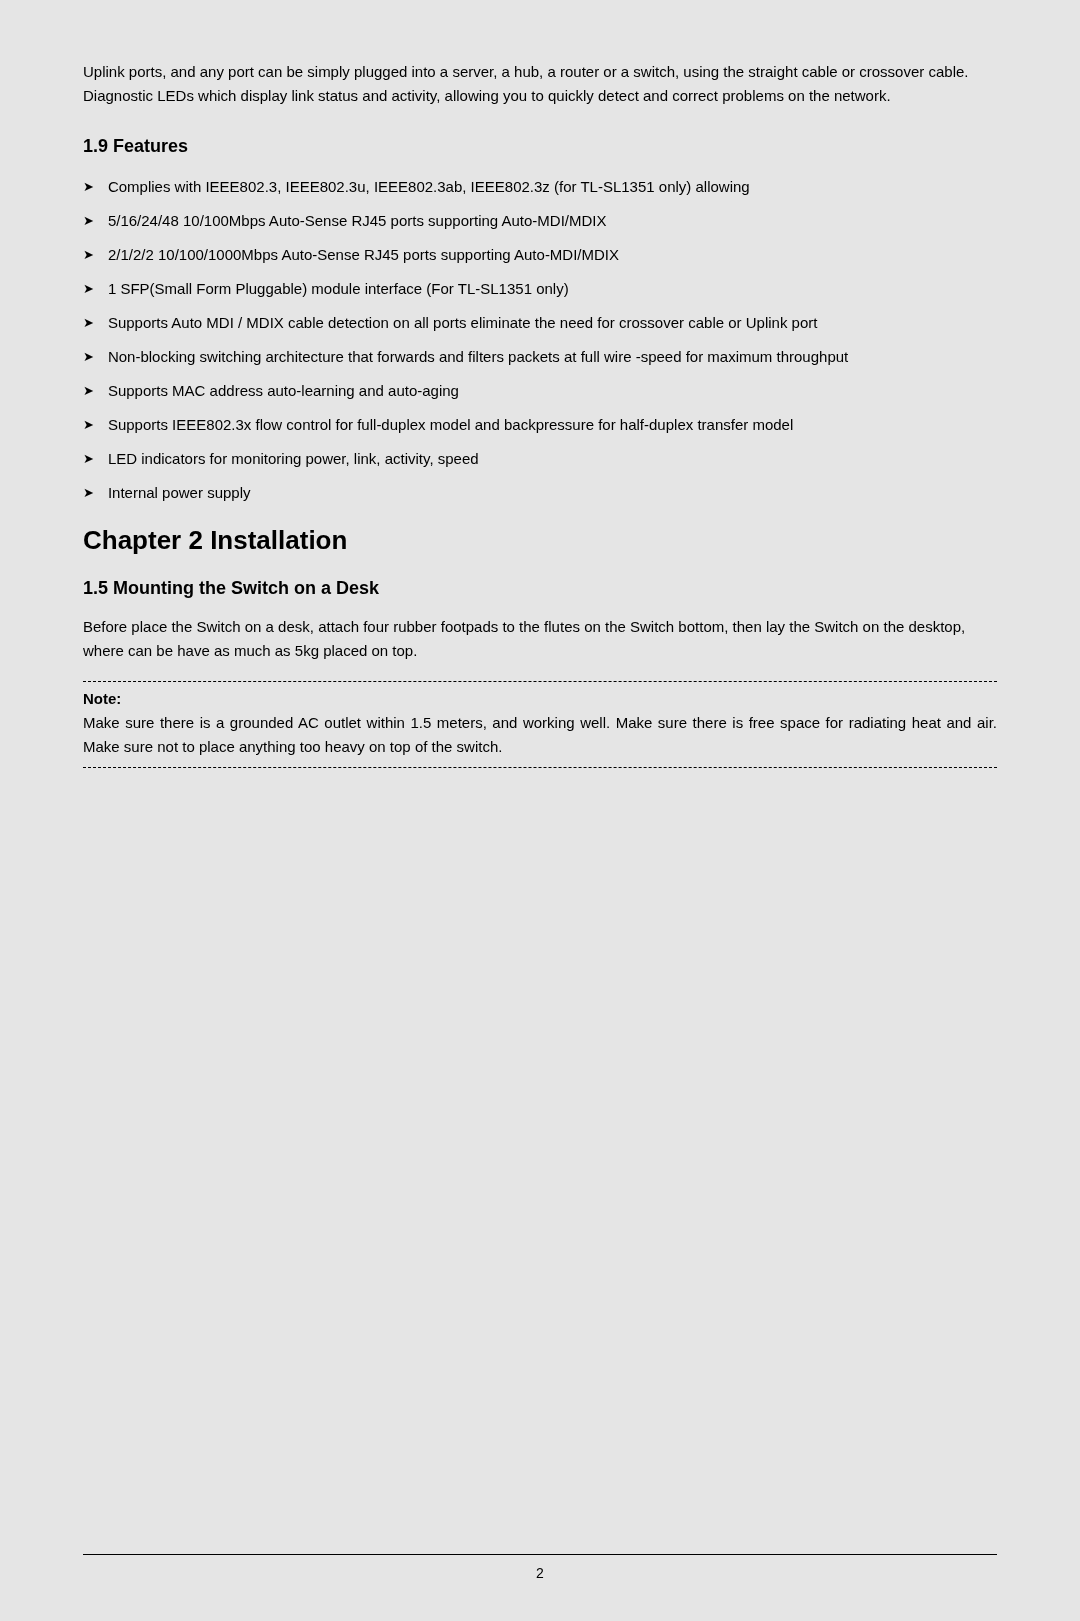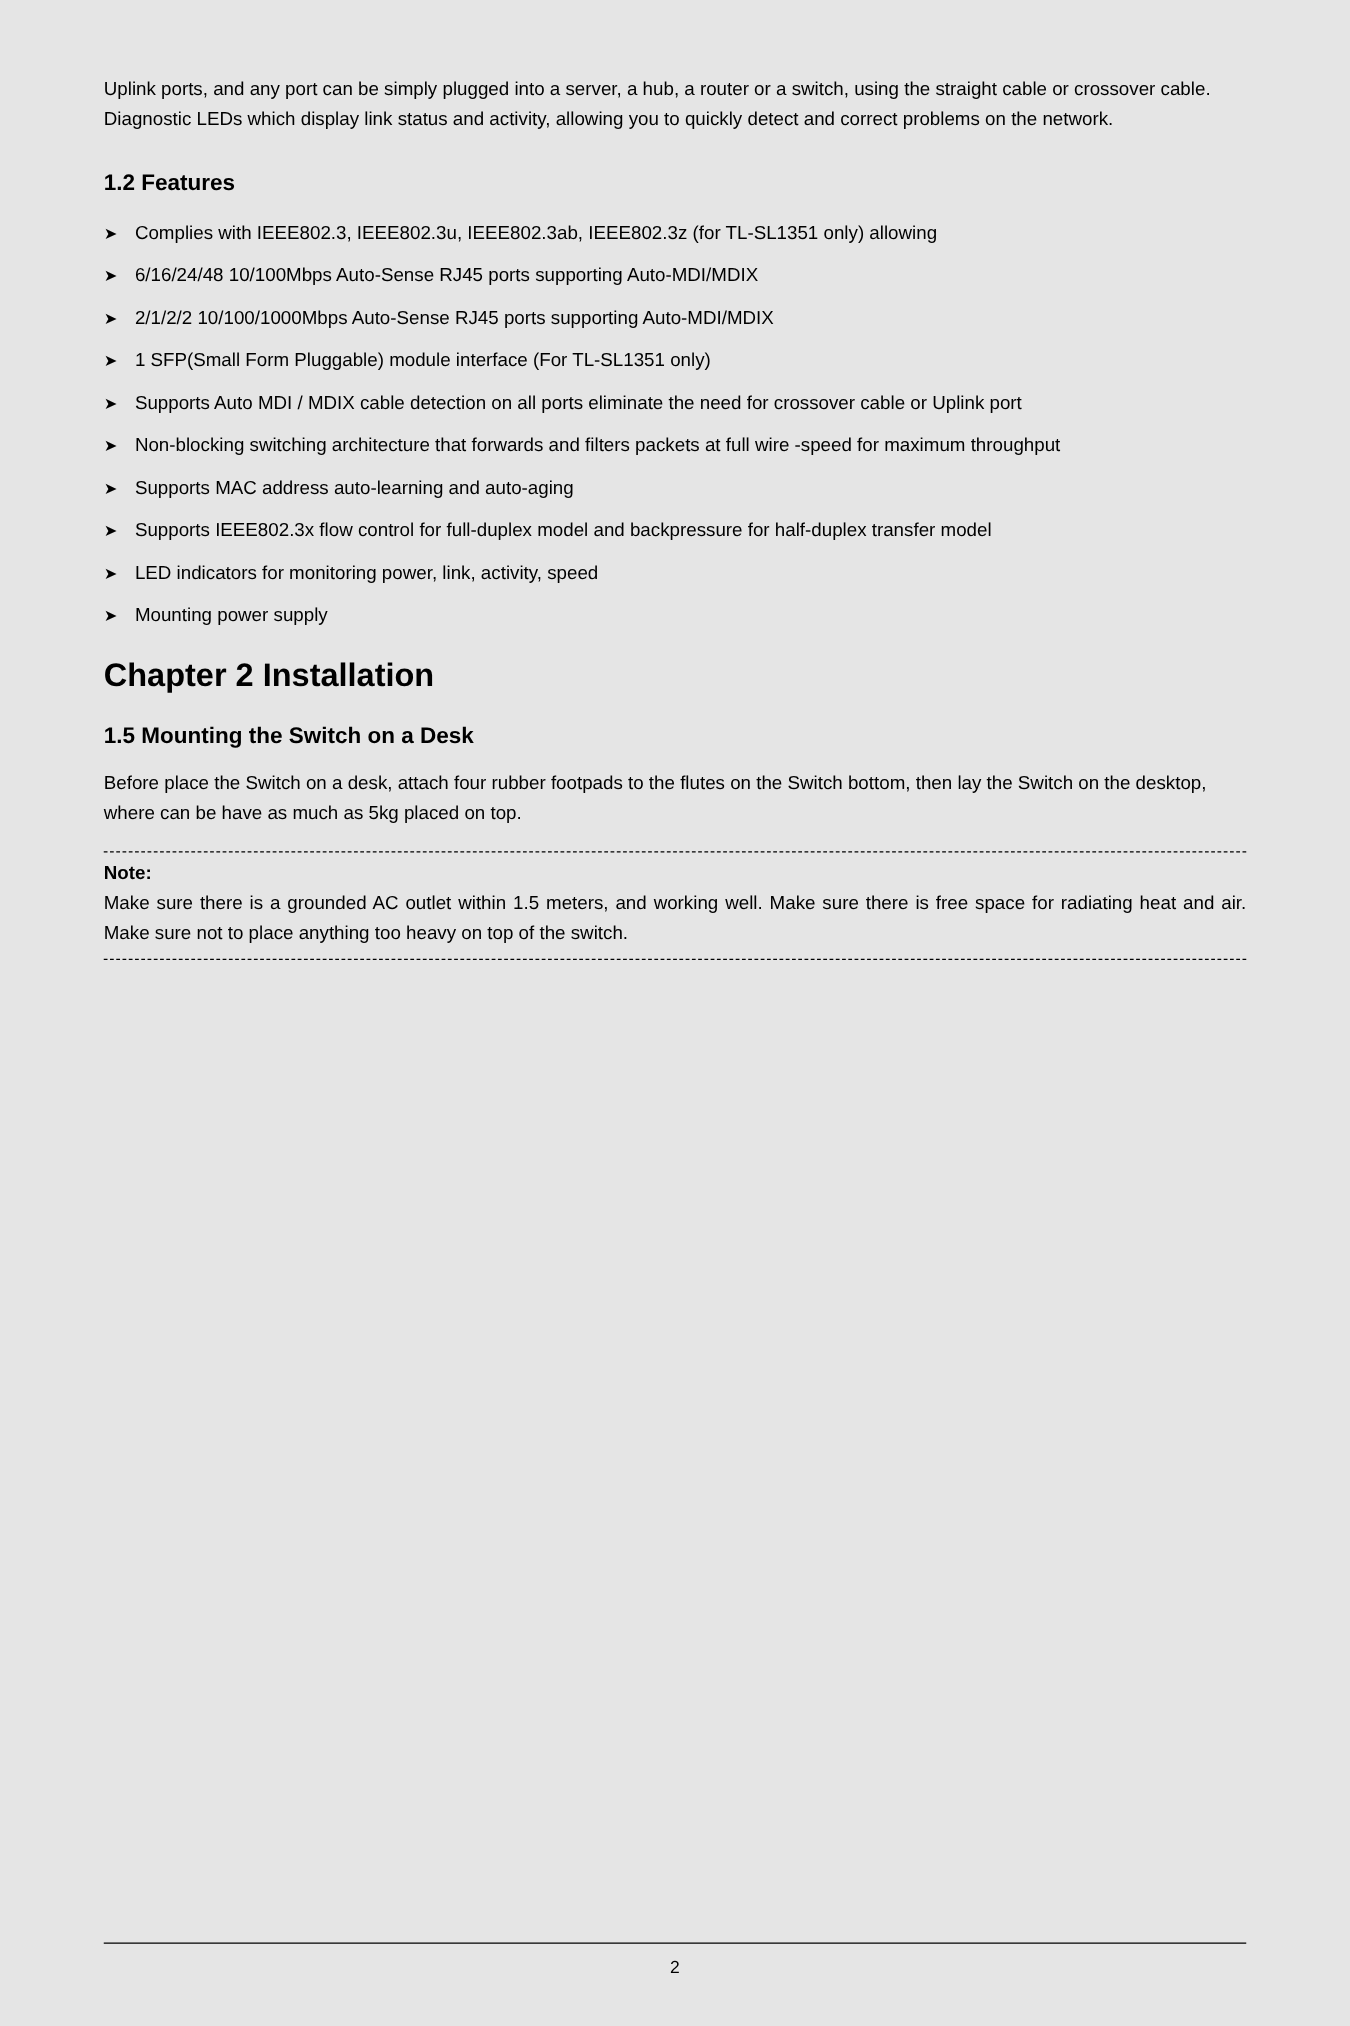--- a/index.html
+++ b/index.html
@@ -128,31 +128,31 @@
       color: #000;
     }
   </style>
 </head>
 <body>
 
 <div class="page-container">
 
   <p class="intro-text">Uplink ports, and any port can be simply plugged into a server, a hub, a router or a switch, using the straight cable or crossover cable. Diagnostic LEDs which display link status and activity, allowing you to quickly detect and correct problems on the network.</p>
 
-  <h2 class="section-heading-12">1.2   Features</h2>
+  <h2 class="section-heading-12">1.9   Features</h2>
 
   <ul class="bullet-list">
 
   <li>
         <span class="bullet-arrow">➤</span>
         <span class="bullet-text">Complies with IEEE802.3, IEEE802.3u, IEEE802.3ab, IEEE802.3z (for TL-SL1351 only) allowing</span>
       </li>
       <li>
         <span class="bullet-arrow">➤</span>
-        <span class="bullet-text">6/16/24/48 10/100Mbps Auto-Sense RJ45 ports supporting Auto-MDI/MDIX</span>
+        <span class="bullet-text">5/16/24/48 10/100Mbps Auto-Sense RJ45 ports supporting Auto-MDI/MDIX</span>
       </li>
       <li>
         <span class="bullet-arrow">➤</span>
         <span class="bullet-text">2/1/2/2 10/100/1000Mbps Auto-Sense RJ45 ports supporting Auto-MDI/MDIX</span>
       </li>
       <li>
         <span class="bullet-arrow">➤</span>
         <span class="bullet-text">1 SFP(Small Form Pluggable) module interface (For TL-SL1351 only)</span>
       </li>
       <li>
@@ -170,21 +170,21 @@
       <li>
         <span class="bullet-arrow">➤</span>
         <span class="bullet-text">Supports IEEE802.3x flow control for full-duplex model and backpressure for half-duplex transfer model</span>
       </li>
       <li>
         <span class="bullet-arrow">➤</span>
         <span class="bullet-text">LED indicators for monitoring power, link, activity, speed</span>
       </li>
       <li>
         <span class="bullet-arrow">➤</span>
-        <span class="bullet-text">Mounting power supply</span>
+        <span class="bullet-text">Internal power supply</span>
       </li>
     </ul>
 
   <h1 class="chapter-heading">Chapter 2   Installation</h1>
 
   <h2 class="section-heading-21">1.5   Mounting the Switch on a Desk</h2>
 
   <p class="body-text">Before place the Switch on a desk, attach four rubber footpads to the flutes on the Switch bottom, then lay the Switch on the desktop, where can be have as much as 5kg placed on top.</p>
 
   <div class="note-box">

